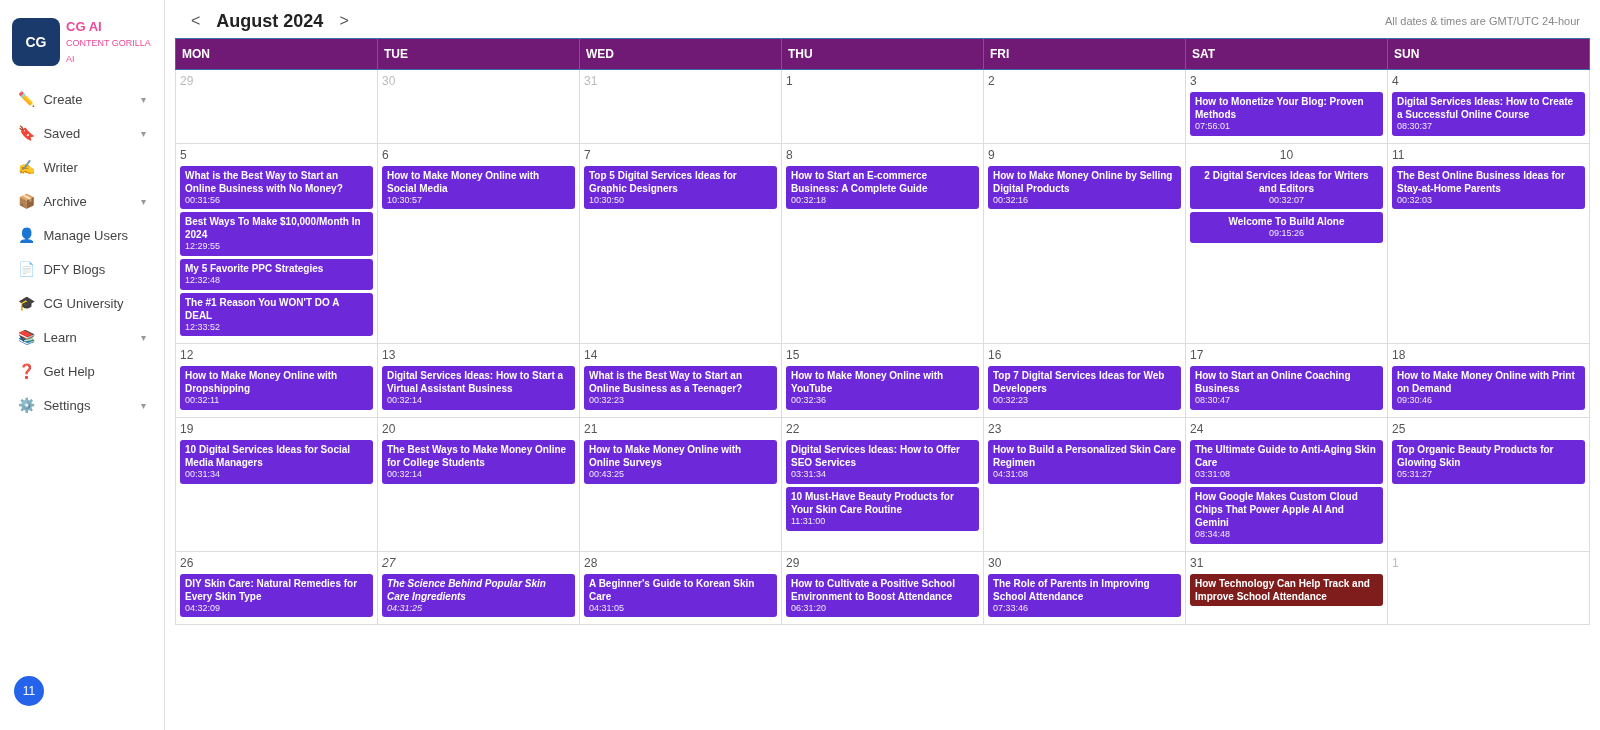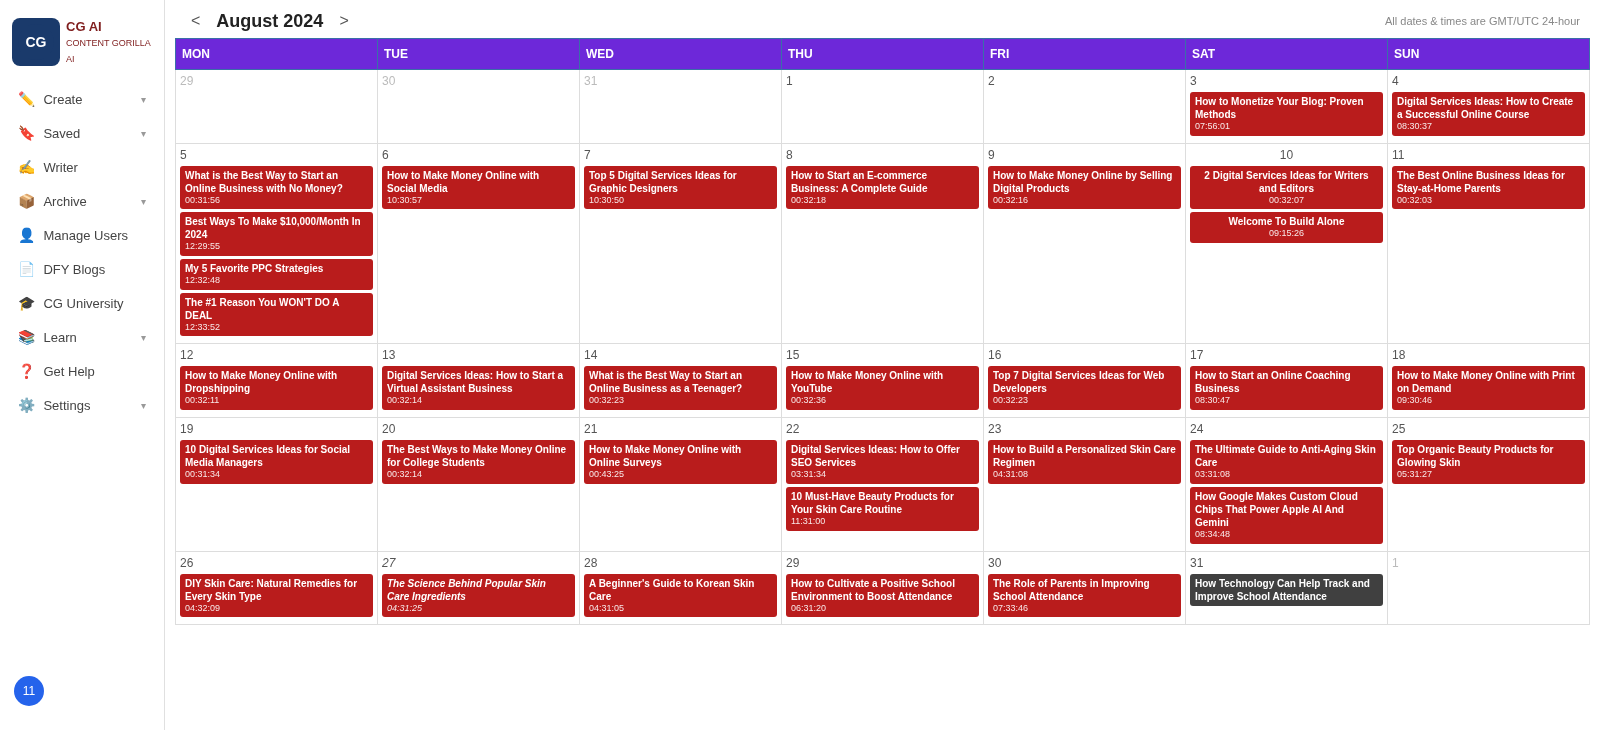--- a/index.html
+++ b/index.html
@@ -24,21 +24,21 @@
     }
     .sidebar-logo-img {
       width: 48px; height: 48px;
       background: #1a3a6b;
       border-radius: 8px;
       display: flex; align-items: center; justify-content: center;
       font-size: 20px; color: #fff; font-weight: bold;
       margin-right: 6px;
       flex-shrink: 0;
     }
-    .sidebar-logo-text { font-size: 13px; color: #7f1d1d; font-weight: bold; line-height: 1.2; }
+    .sidebar-logo-text { font-size: 13px; color: #ec4899; font-weight: bold; line-height: 1.2; }
     .sidebar-nav-item {
       display: flex; align-items: center;
       padding: 8px 14px;
       cursor: pointer;
       font-size: 13px; color: #444;
       border-radius: 4px;
       margin: 1px 4px;
     }
     .sidebar-nav-item .icon { margin-right: 8px; font-size: 14px; color: #666; }
     .sidebar-nav-item .arrow { margin-left: auto; font-size: 10px; color: #999; }
@@ -73,21 +73,21 @@
       flex: 1;
       overflow-y: auto;
       padding: 0 10px 10px 10px;
     }
     .cal-grid {
       width: 100%;
       border-collapse: collapse;
       table-layout: fixed;
     }
     .cal-grid thead th {
-      background: #6d28d9;
+      background: #701a75;
       color: #fff;
       font-size: 12px;
       font-weight: bold;
       padding: 8px 6px;
       text-align: left;
       border: 1px solid #3a6fa8;
     }
     .cal-grid tbody td {
       vertical-align: top;
       border: 1px solid #ddd;
@@ -95,30 +95,30 @@
       min-height: 80px;
       background: #fff;
       width: 14.28%;
     }
     .cal-day-num {
       font-size: 12px; color: #555; font-weight: normal;
       margin-bottom: 4px; display: block;
     }
     .cal-day-num.muted { color: #bbb; }
     .cal-event {
-      background: #b91c1c;
+      background: #6d28d9;
       color: #fff;
       border-radius: 3px;
       padding: 3px 5px;
       margin-bottom: 3px;
       font-size: 10px;
       line-height: 1.3;
     }
     .cal-event.yellow {
-      background: #404040;
+      background: #7f1d1d;
       color: #fff;
     }
     .cal-event-title { font-weight: bold; font-size: 10px; }
     .cal-event-time { font-size: 9px; opacity: 0.9; }
   </style>
 </head>
 <body>
 
 <div id="sidebar">
   <div class="sidebar-logo">

